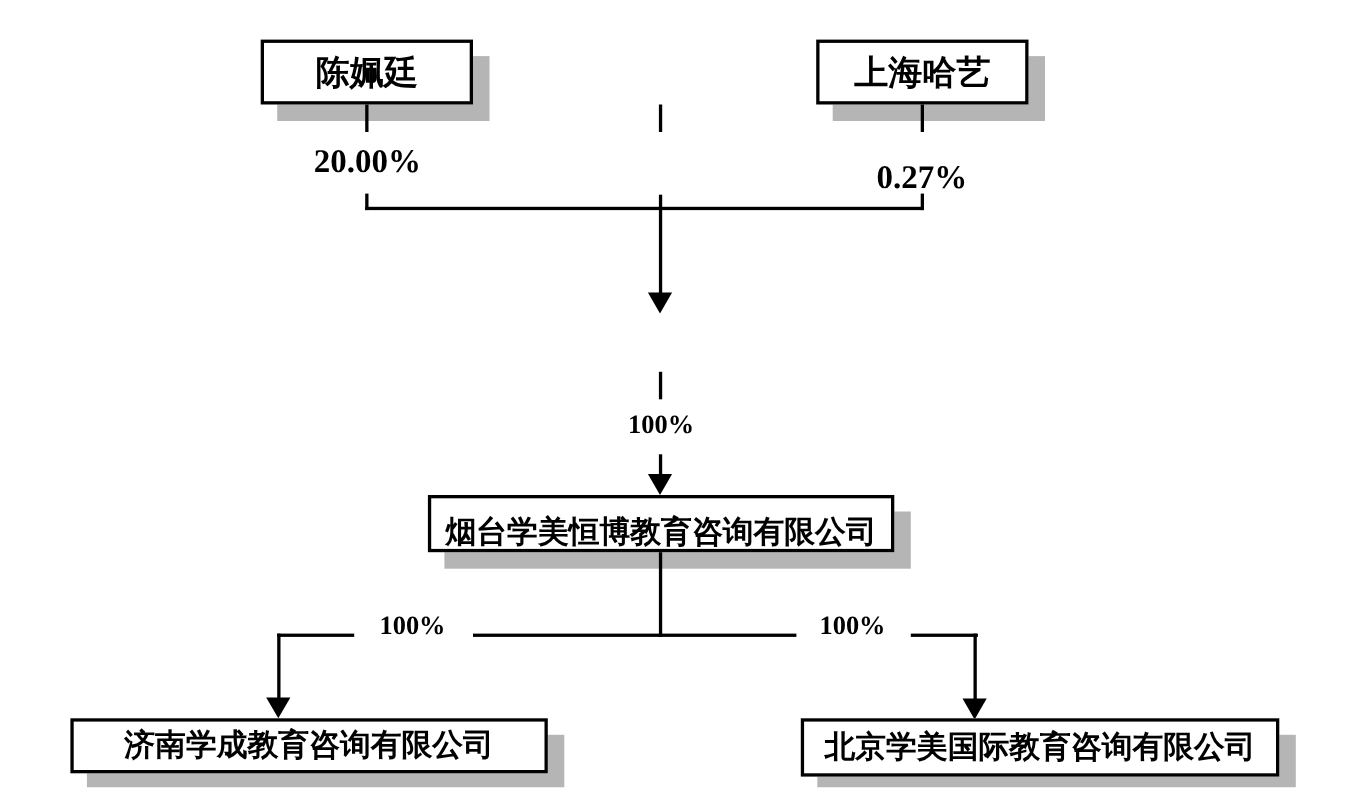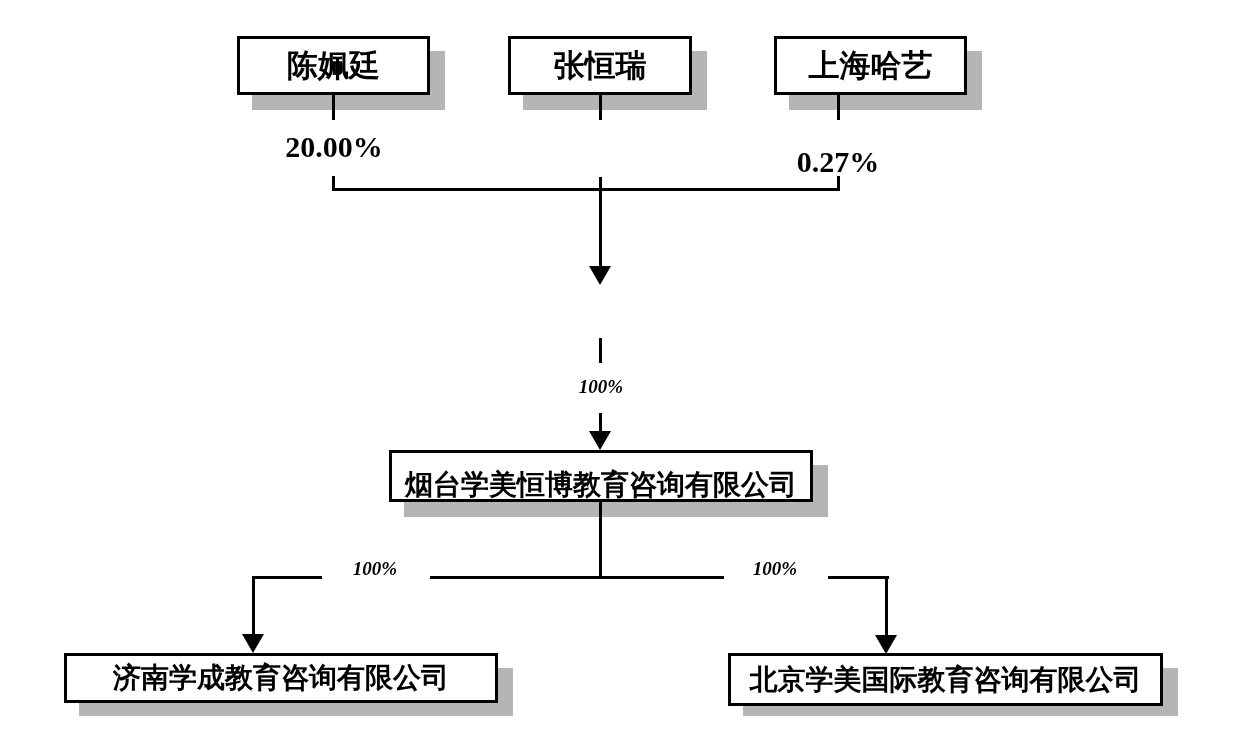--- a/index.html
+++ b/index.html
@@ -39,34 +39,31 @@
   .arrowhead{
     position:absolute;width:0;height:0;
     border-left:11px solid transparent;
     border-right:11px solid transparent;
     border-top:19px solid var(--line);
   }
   .pct{
     position:absolute;width:200px;
     text-align:center;font-size:30px;line-height:32px;
   }
-  .pct-small{font-size:19px;font-style:italic;}
+  .pct-small{font-size:24px;}
 </style>
 </head>
 <body>
 
 <div class="canvas">
 
   <div class="node fs31" style="left:237px;top:36px;width:193px;height:59px;">
     <span>陈姵廷</span>
   </div>
-  <div class="node fs31" style="left:508px;top:36px;width:184px;height:59px;">
-    <span>张恒瑞</span>
-  </div>
-  <div class="node fs31" style="left:774px;top:36px;width:193px;height:59px;">
+  <div class="node fs31" style="left:742px;top:36px;width:193px;height:59px;">
     <span>上海哈艺</span>
   </div>
 
   <div class="vline" style="left:332px;top:95px;height:25px;"></div>
   <div class="vline" style="left:599px;top:95px;height:25px;"></div>
   <div class="vline" style="left:837px;top:95px;height:25px;"></div>
 
   <div class="pct" style="left:234px;top:131px;">20.00%</div>
   <div class="pct" style="left:738px;top:146px;">0.27%</div>
 

